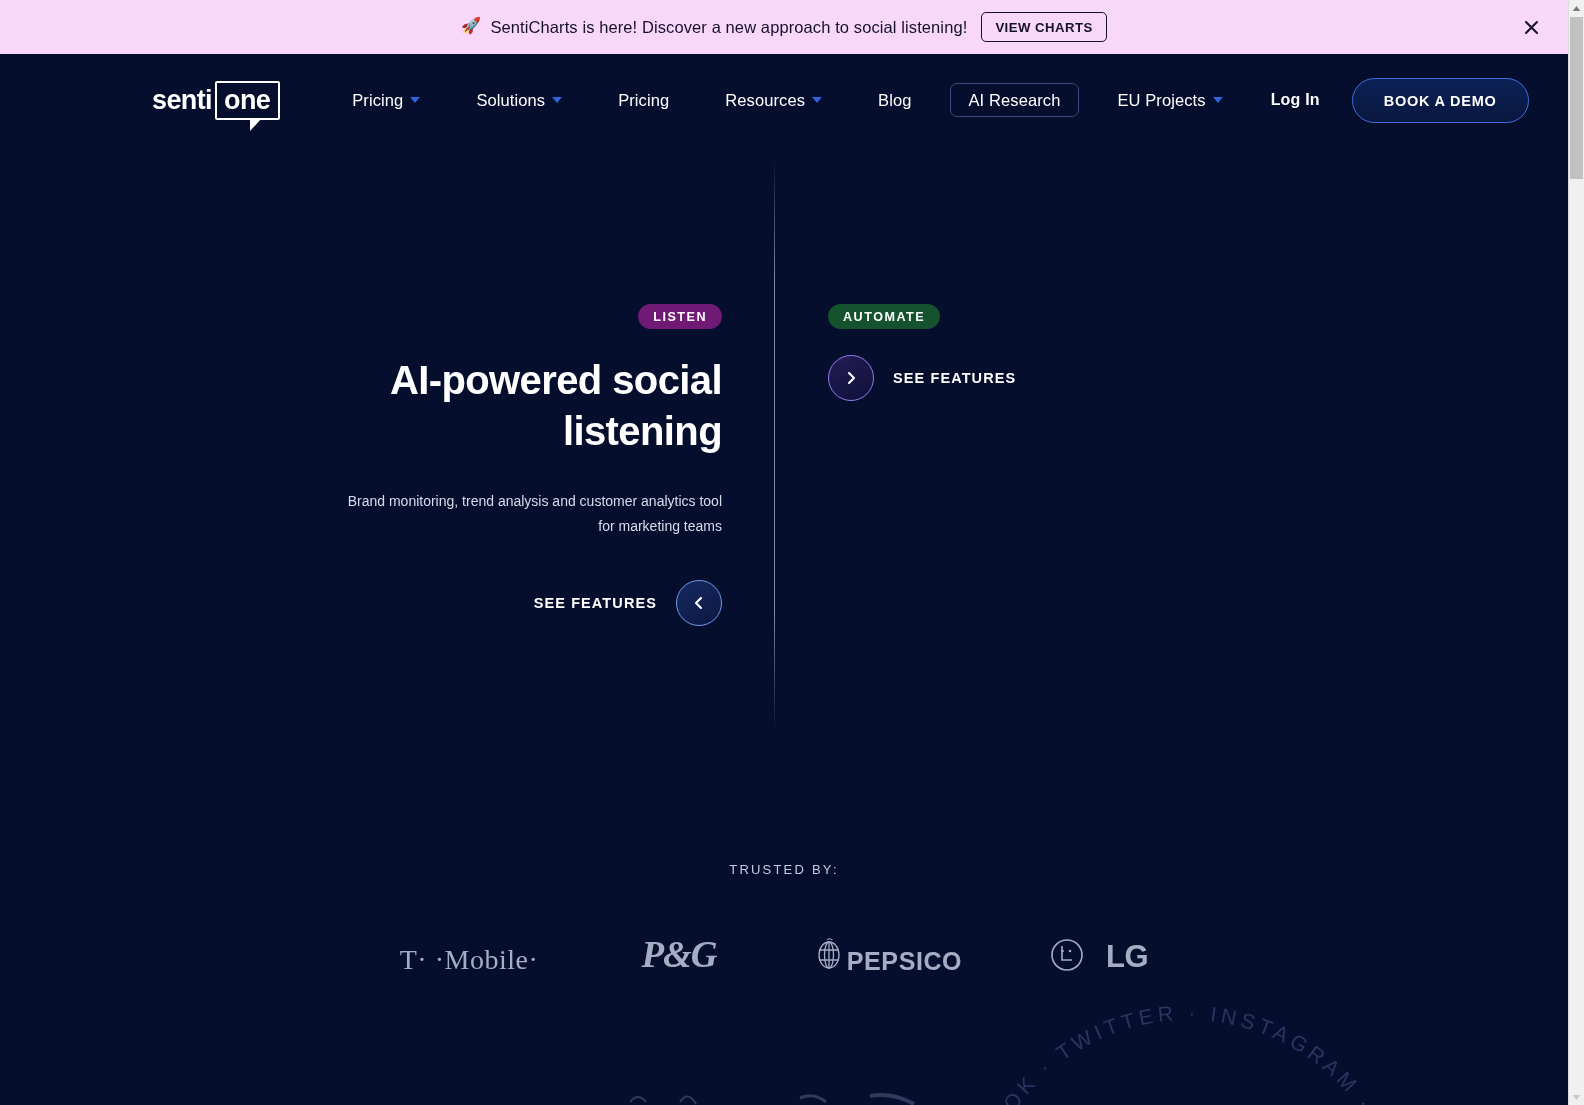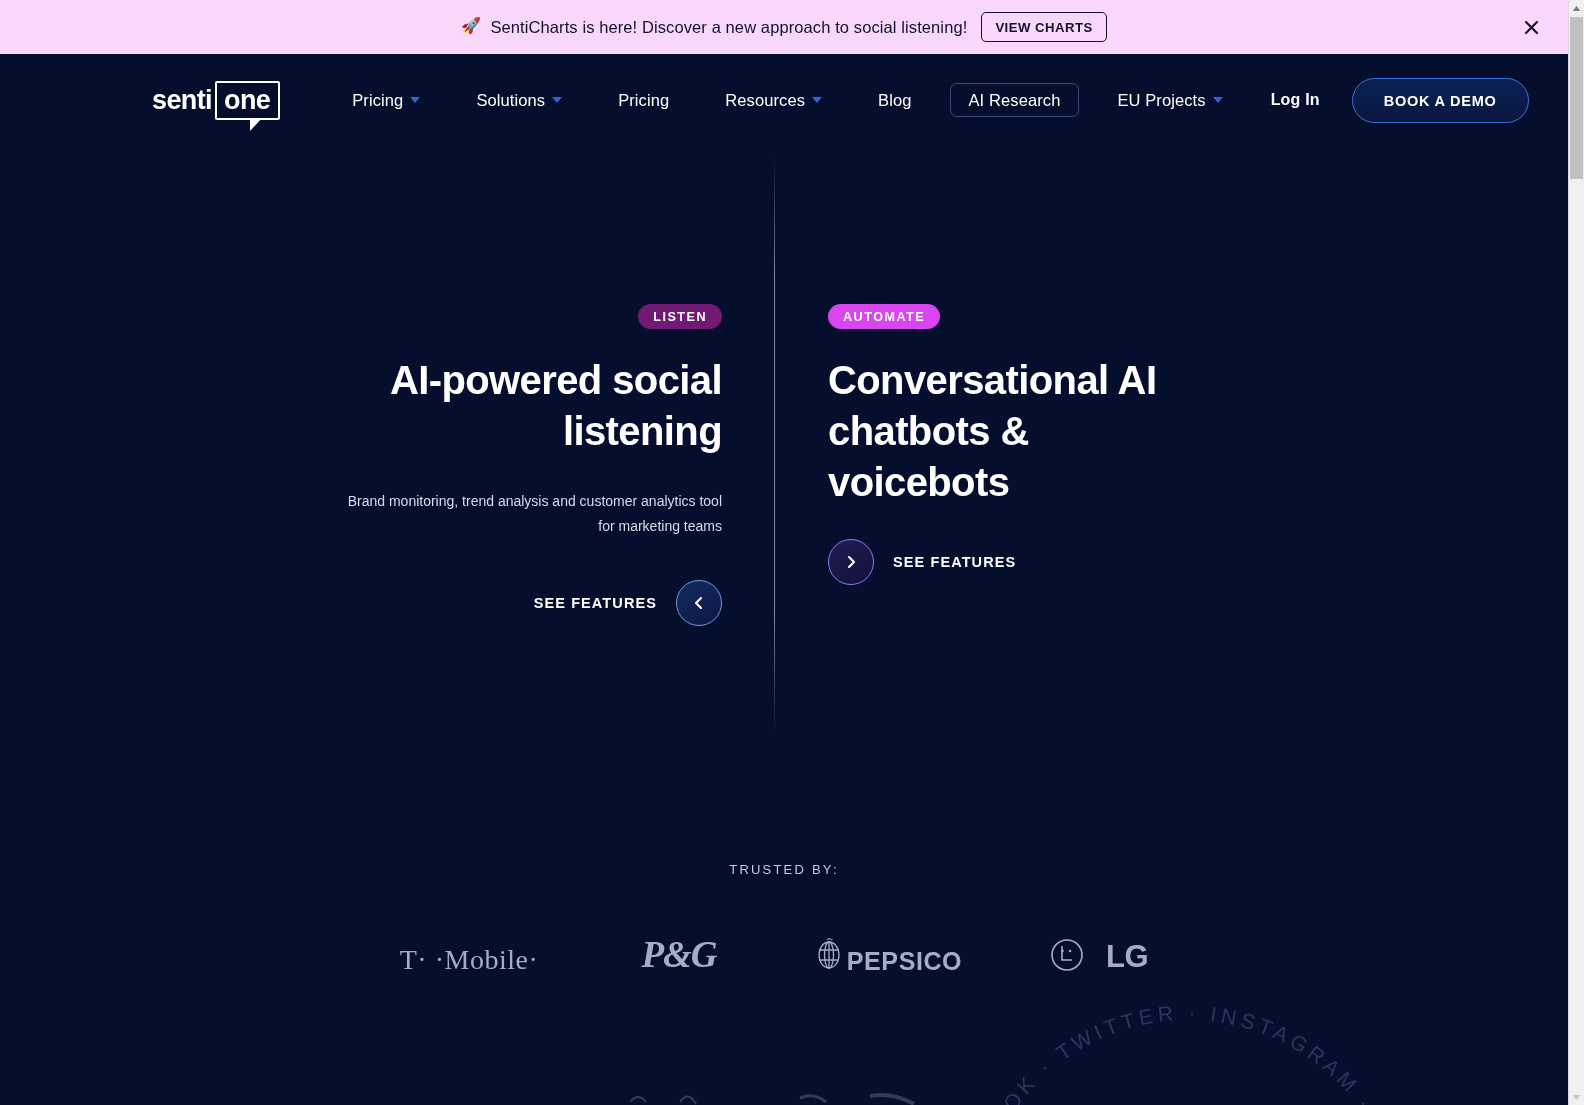--- a/index.html
+++ b/index.html
@@ -110,21 +110,21 @@
   .pane { position:absolute; top:158px; width:386px; }
   .pane.left  { left:336px; text-align:right; }
   .pane.right { left:828px; text-align:left; }
 
   .badge {
     display:inline-block; border-radius:20px;
     font-size:12.6px; font-weight:bold; letter-spacing:1.5px;
     padding:6px 15px 5px; color:#ffffff; margin-bottom:26px;
   }
   .badge.listen   { background:#701a75; }
-  .badge.automate { background:#d946ef; }
+  .badge.automate { background:#14532d; }
 
   .pane h1 {
     font-size:40px; font-weight:bold; line-height:1.27;
     letter-spacing:-.6px; color:#ffffff; margin-bottom:32px;
   }
   .pane p {
     font-size:14px; line-height:1.83; color:#d5dcec; font-weight:400;
     margin-bottom:40px;
   }
 
@@ -286,21 +286,20 @@
         <span class="cta-circle blue">
           <svg width="16" height="16" viewBox="0 0 16 16">
             <path d="M10 3 L5 8 L10 13" fill="none" stroke="#ffffff" stroke-width="2.1" stroke-linecap="round" stroke-linejoin="round"></path>
           </svg>
         </span>
       </div>
     </div>
 
     <div class="pane right">
       <span class="badge automate">AUTOMATE</span>
-      <h1>Conversational AI chatbots &amp; voicebots</h1>
       <div class="cta right">
         <span class="cta-circle purple">
           <svg width="16" height="16" viewBox="0 0 16 16">
             <path d="M6 3 L11 8 L6 13" fill="none" stroke="#ffffff" stroke-width="2.1" stroke-linecap="round" stroke-linejoin="round"></path>
           </svg>
         </span>
         <span class="cta-label">SEE FEATURES</span>
       </div>
     </div>
   </div>

